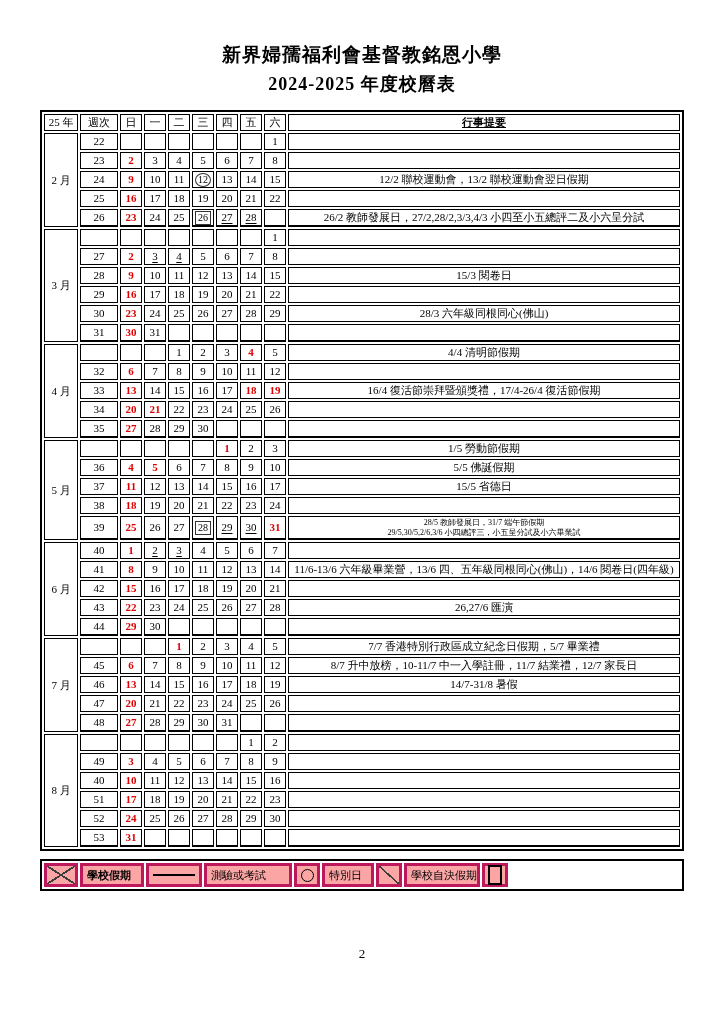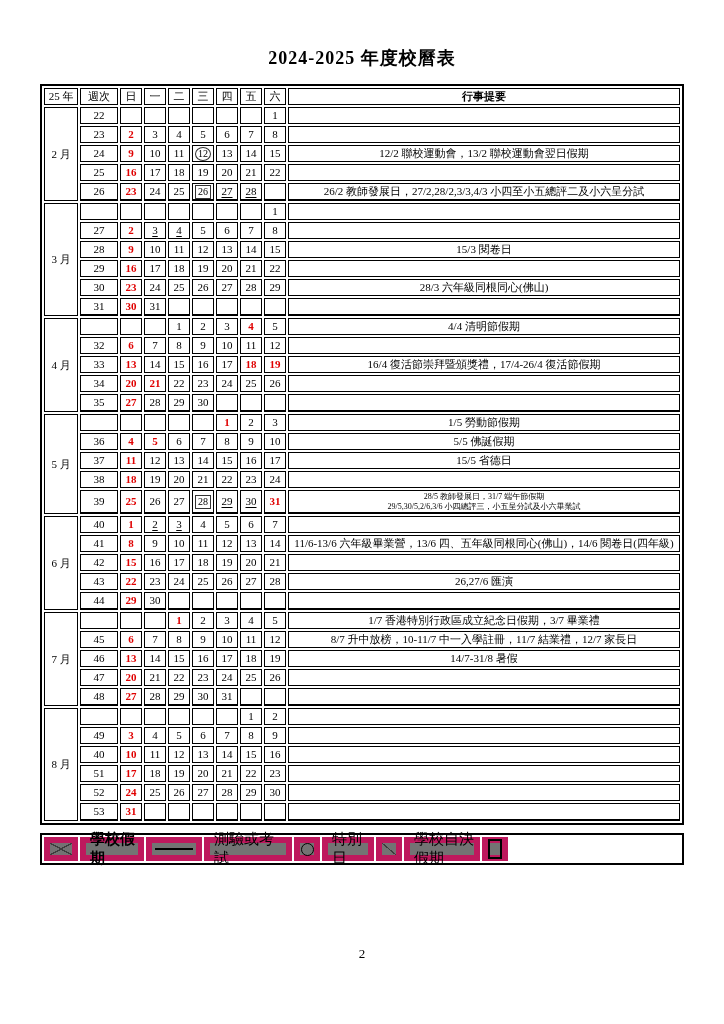--- a/index.html
+++ b/index.html
@@ -16,21 +16,21 @@
     border-collapse:separate;border-spacing:2px;
     border:2px solid #000;table-layout:fixed;background:#fff;
   }
   table.cal td{
     border:1px solid #000;height:16px;padding:0;text-align:center;
     font-size:11px;line-height:15px;vertical-align:middle;overflow:hidden;
     box-sizing:border-box;background:#fff;
   }
   tr.tall td{height:24px;}
   thead td{height:20px;font-size:12.5px;}
-  td.hd-remark{font-weight:bold;}
+  td.hd-remark{font-weight:bold;text-decoration:underline;}
   td.week, td.week-h{background:var(--wk,#fbd87e);}
   td.month{
     vertical-align:top;text-align:left;padding:1px 0 0 4px;font-size:12px;line-height:14px;
   }
   tr.month-end td{border-bottom-width:2px;}
   td.remark{
     text-align:left;padding-left:3px;font-size:9.5px;white-space:nowrap;
   }
   td.remark .rline{font-size:8px;line-height:10px;white-space:nowrap;}
   .red{color:var(--red,#e00000);font-weight:bold;}
@@ -51,22 +51,22 @@
   td.ms{
     background-image:
       linear-gradient(to top right, transparent 48%, #3d3d3d 48%, #3d3d3d 52%, transparent 52%);
   }
 
   .legend{
     margin:8px 0 0 40px;width:644px;box-sizing:border-box;
     border:2px solid #000;padding:2px;display:flex;gap:2px;align-items:stretch;height:32px;
   }
   .lcell{
-    border:6px solid #be185d;box-sizing:border-box;display:flex;align-items:center;
-    justify-content:center;font-size:15px;background:#737373;
+    border:3px solid #be185d;box-sizing:border-box;display:flex;align-items:center;
+    justify-content:center;font-size:11px;background:#fca5a5;
   }
   .llabel{justify-content:flex-start;padding-left:4px;}
   .lbold{font-weight:bold;}
   .lgrow{flex:1;}
   .lx{
     background-image:
       linear-gradient(to top right, transparent 47%, #3d3d3d 47%, #3d3d3d 53%, transparent 53%),
       linear-gradient(to bottom right, transparent 47%, #3d3d3d 47%, #3d3d3d 53%, transparent 53%);
   }
   .lslash{
@@ -75,20 +75,21 @@
   }
   .ldash{width:85%;border-top:2px solid #000;}
   .lcirc{width:11px;height:11px;border:1px solid #000;border-radius:50%;}
   .lrect{width:10px;height:16px;border:2px solid #000;}
   .pagenum{position:absolute;left:0;right:0;bottom:62px;text-align:center;font-size:13px;}
 </style>
 </head>
 <body>
 
 <div class="titleblock">
+  <div class="title">新界婦孺福利會基督教銘恩小學</div>
   <div class="subtitle">2024-2025 年度校曆表</div>
 </div>
 
 <table class="cal">
   <colgroup>
     <col style="width:34px">
       <col style="width:38px">
     <col style="width:22px">
       <col style="width:22px">
       <col style="width:22px">
@@ -410,21 +411,21 @@
       <tr>
         <td class="month" rowspan="5">7 月</td>
         <td class="week"></td>
         <td class="day"></td>
         <td class="day"></td>
         <td class="day mx"><span class="red">1</span></td>
         <td class="day"><span>2</span></td>
         <td class="day"><span>3</span></td>
         <td class="day"><span>4</span></td>
         <td class="day"><span>5</span></td>
-        <td class="remark">1/7 香港特別行政區成立紀念日假期，3/7 畢業禮</td>
+        <td class="remark">7/7 香港特別行政區成立紀念日假期，5/7 畢業禮</td>
       </tr>
       <tr>
         <td class="week">45</td>
         <td class="day"><span class="red">6</span></td>
         <td class="day"><span>7</span></td>
         <td class="day"><span>8</span></td>
         <td class="day"><span>9</span></td>
         <td class="day"><span>10</span></td>
         <td class="day"><span>11</span></td>
         <td class="day"><span>12</span></td>

